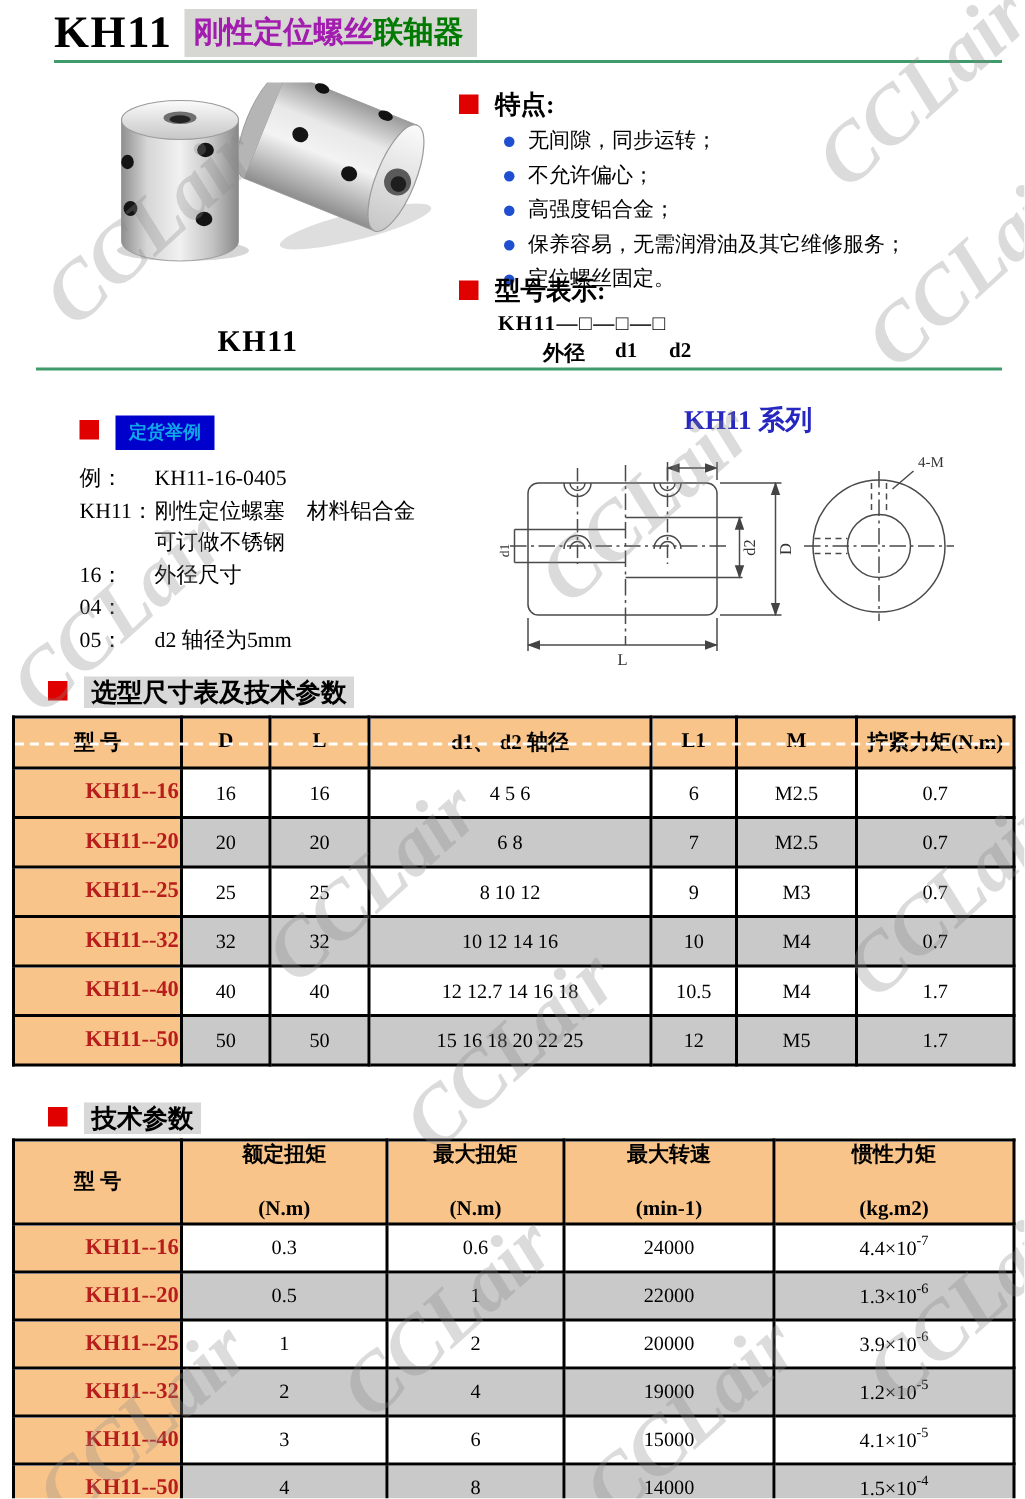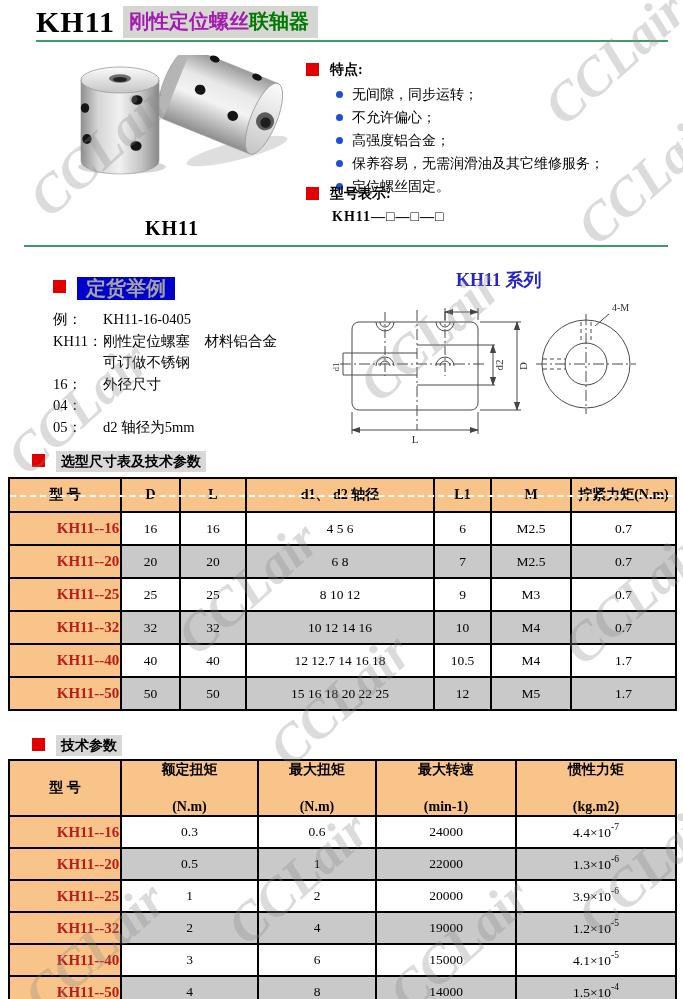--- a/index.html
+++ b/index.html
@@ -15,23 +15,23 @@
   .title-row{position:absolute;left:36px;top:5px;display:flex;align-items:center;}
   .model-title{font-size:30px;font-weight:bold;letter-spacing:1px;}
   .subtitle{margin-left:8px;background:#d6d6d3;padding:2px 9px 3px 6px;font-size:20px;font-weight:bold;}
   .sub-red{color:#a21caf;}
   .sub-green{color:#007a00;}
   .rule{position:absolute;height:2px;background:#3f9b6b;}
 
   
   .sec-head{display:flex;align-items:flex-start;}
   .red-sq{width:13px;height:13px;background:#e00000;margin-top:3px;flex:none;}
-  .sec-label{margin-left:11px;font-size:14px;font-weight:bold;line-height:19px;}
+  .sec-label{margin-left:11px;font-size:17px;font-weight:bold;line-height:19px;}
   .hl-gray{background:#d8d8d8;padding:1px 5px;}
-  .hl-blue{background:#0000cc;color:#a3a3a3;font-size:20px;padding:2px 9px;}
+  .hl-blue{background:#0000cc;color:#0ea5e9;font-size:12px;padding:2px 9px;}
 
   
   .features-block{position:absolute;left:306px;top:60px;width:372px;}
   .feature-list{list-style:none;margin:8px 0 0 30px;padding:0;}
   .feature-list li{display:flex;font-size:14px;line-height:15px;margin-bottom:8px;}
   .blue-dot{width:7px;height:7px;border-radius:50%;background:#1f4fd0;margin:4px 9px 0 0;flex:none;}
 
   
   .notation-block{position:absolute;left:306px;top:184px;width:372px;}
   .pattern-line{margin:6px 0 0 26px;font-size:14px;font-weight:bold;letter-spacing:1px;}
@@ -171,20 +171,25 @@
         </li>
     </ul>
   </div>
 
   <div class="notation-block">
     <div class="sec-head">
       <span class="red-sq"></span>
       <span class="sec-label">型号表示:</span>
     </div>
     <div class="pattern-line">KH11—□—□—□</div>
+    <div class="pattern-labels">
+      <span style="left:56px;">外径</span>
+      <span style="left:104px;">d1</span>
+      <span style="left:140px;">d2</span>
+    </div>
   </div>
 
   <div class="rule" style="left:24px;top:245px;width:644px;"></div>
 
   <div class="order-block">
     <div class="sec-head">
       <span class="red-sq"></span>
       <span class="sec-label hl-blue">定货举例</span>
     </div>
     <div class="order-lines">

